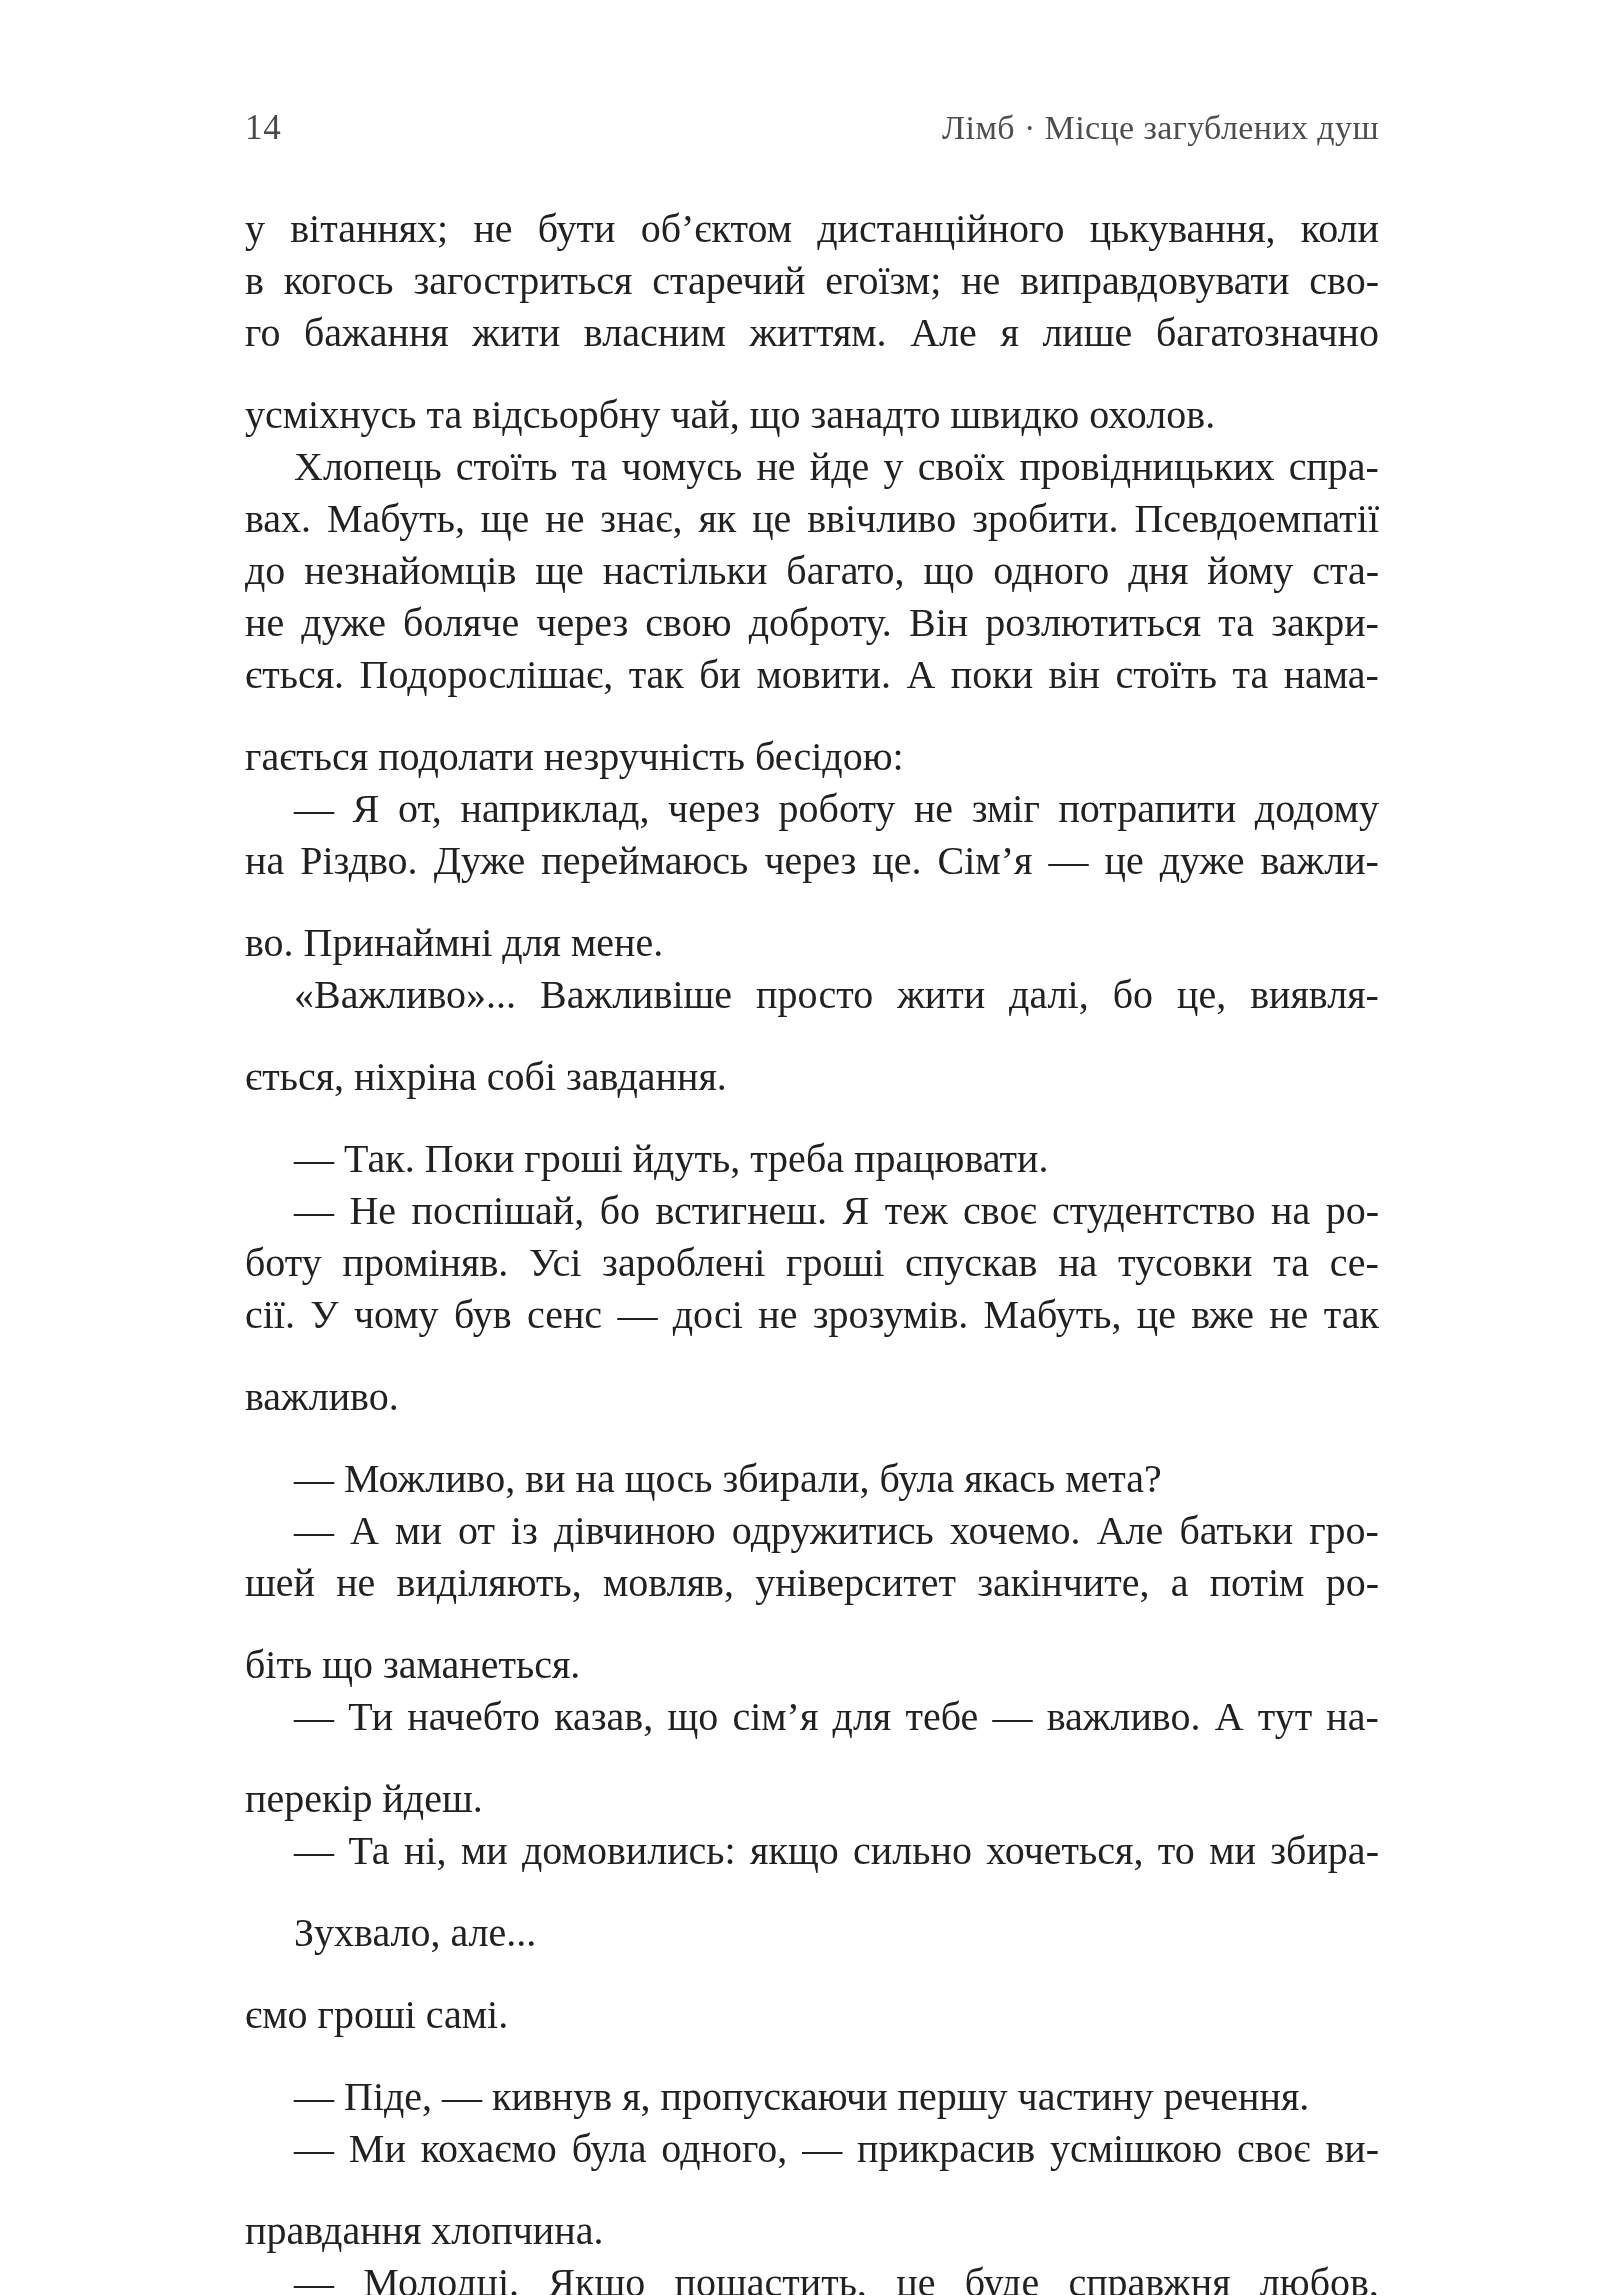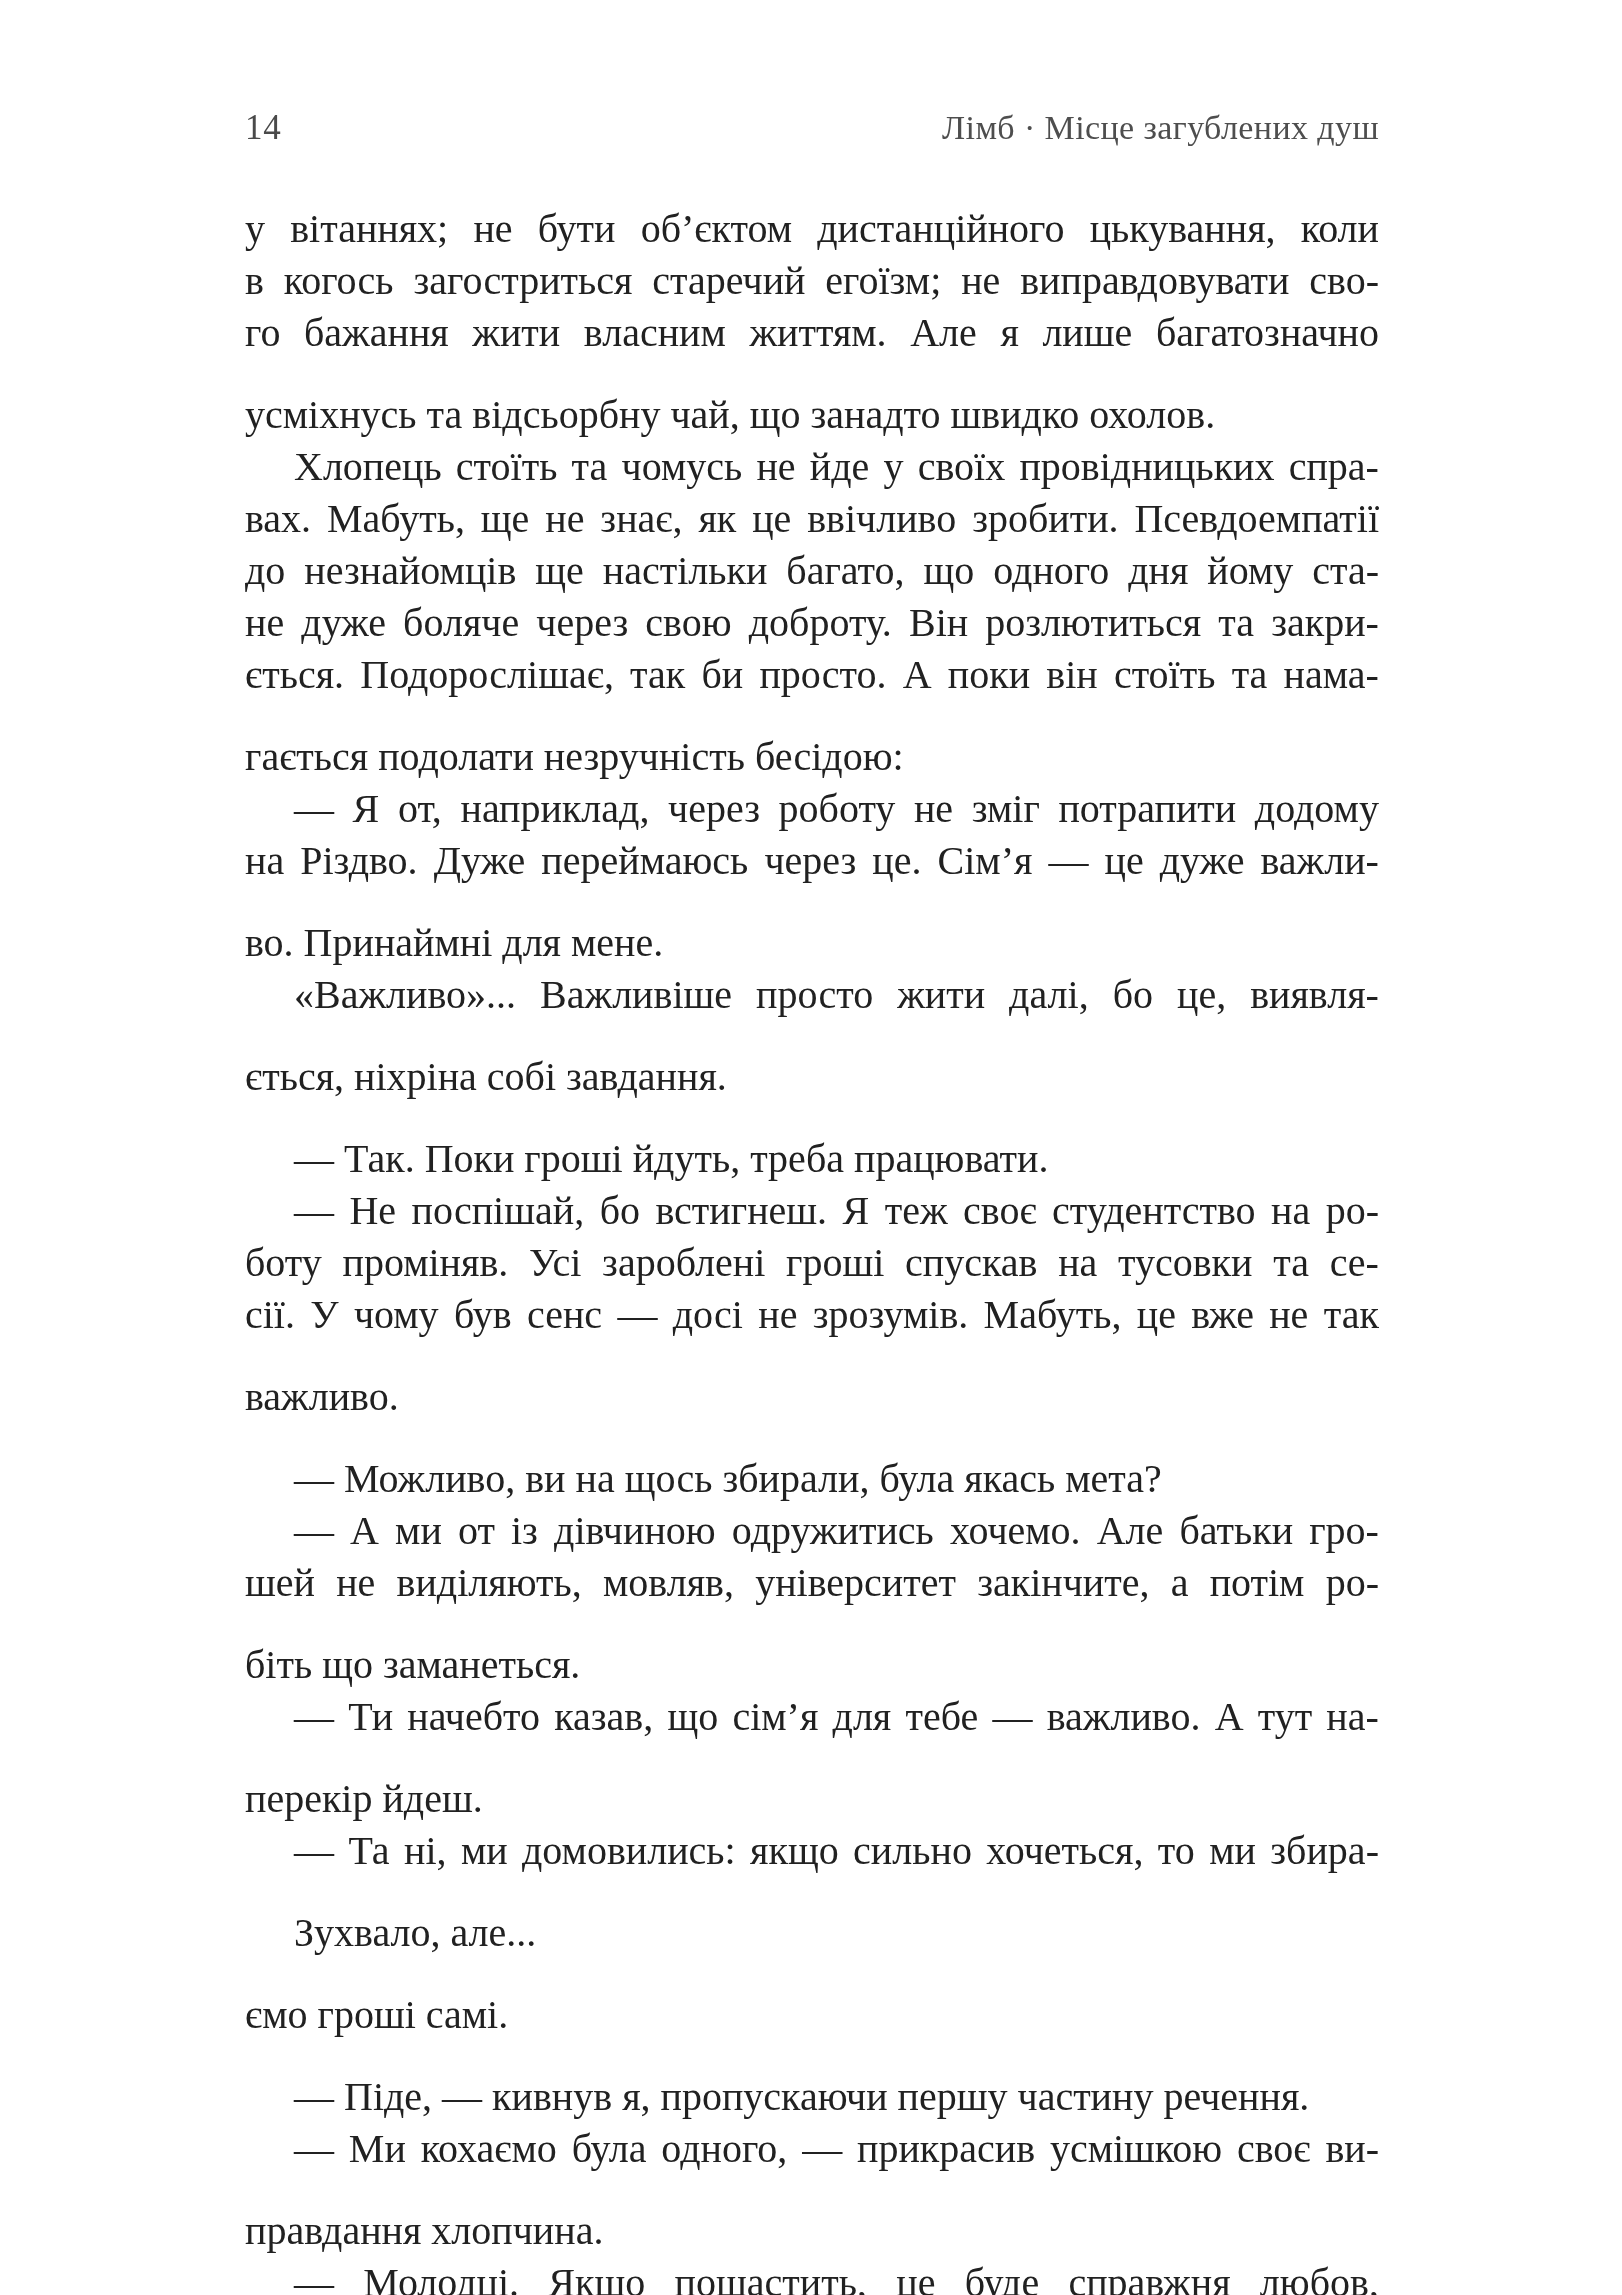--- a/index.html
+++ b/index.html
@@ -70,21 +70,21 @@
   </div>
   <div class="body-text">
       <div class="line"><span>у</span><span>вітаннях;</span><span>не</span><span>бути</span><span>об’єктом</span><span>дистанційного</span><span>цькування,</span><span>коли</span></div>
       <div class="line"><span>в</span><span>когось</span><span>загостриться</span><span>старечий</span><span>егоїзм;</span><span>не</span><span>виправдовувати</span><span>сво-</span></div>
       <div class="line"><span>го</span><span>бажання</span><span>жити</span><span>власним</span><span>життям.</span><span>Але</span><span>я</span><span>лише</span><span>багатозначно</span></div>
       <div class="line end">усміхнусь та відсьорбну чай, що занадто швидко охолов.</div>
       <div class="line indent"><span>Хлопець</span><span>стоїть</span><span>та</span><span>чомусь</span><span>не</span><span>йде</span><span>у</span><span>своїх</span><span>провідницьких</span><span>спра-</span></div>
       <div class="line"><span>вах.</span><span>Мабуть,</span><span>ще</span><span>не</span><span>знає,</span><span>як</span><span>це</span><span>ввічливо</span><span>зробити.</span><span>Псевдоемпатії</span></div>
       <div class="line"><span>до</span><span>незнайомців</span><span>ще</span><span>настільки</span><span>багато,</span><span>що</span><span>одного</span><span>дня</span><span>йому</span><span>ста-</span></div>
       <div class="line"><span>не</span><span>дуже</span><span>боляче</span><span>через</span><span>свою</span><span>доброту.</span><span>Він</span><span>розлютиться</span><span>та</span><span>закри-</span></div>
-      <div class="line"><span>ється.</span><span>Подорослішає,</span><span>так</span><span>би</span><span>просто.</span><span>А</span><span>поки</span><span>він</span><span>стоїть</span><span>та</span><span>нама-</span></div>
+      <div class="line"><span>ється.</span><span>Подорослішає,</span><span>так</span><span>би</span><span>мовити.</span><span>А</span><span>поки</span><span>він</span><span>стоїть</span><span>та</span><span>нама-</span></div>
       <div class="line end">гається подолати незручність бесідою:</div>
       <div class="line indent"><span>—</span><span>Я</span><span>от,</span><span>наприклад,</span><span>через</span><span>роботу</span><span>не</span><span>зміг</span><span>потрапити</span><span>додому</span></div>
       <div class="line"><span>на</span><span>Різдво.</span><span>Дуже</span><span>переймаюсь</span><span>через</span><span>це.</span><span>Сім’я</span><span>—</span><span>це</span><span>дуже</span><span>важли-</span></div>
       <div class="line end">во. Принаймні для мене.</div>
       <div class="line indent"><span>«Важливо»...</span><span>Важливіше</span><span>просто</span><span>жити</span><span>далі,</span><span>бо</span><span>це,</span><span>виявля-</span></div>
       <div class="line end">ється, ніхріна собі завдання.</div>
       <div class="line indent end">— Так. Поки гроші йдуть, треба працювати.</div>
       <div class="line indent"><span>—</span><span>Не</span><span>поспішай,</span><span>бо</span><span>встигнеш.</span><span>Я</span><span>теж</span><span>своє</span><span>студентство</span><span>на</span><span>ро-</span></div>
       <div class="line"><span>боту</span><span>проміняв.</span><span>Усі</span><span>зароблені</span><span>гроші</span><span>спускав</span><span>на</span><span>тусовки</span><span>та</span><span>се-</span></div>
       <div class="line"><span>сії.</span><span>У</span><span>чому</span><span>був</span><span>сенс</span><span>—</span><span>досі</span><span>не</span><span>зрозумів.</span><span>Мабуть,</span><span>це</span><span>вже</span><span>не</span><span>так</span></div>

